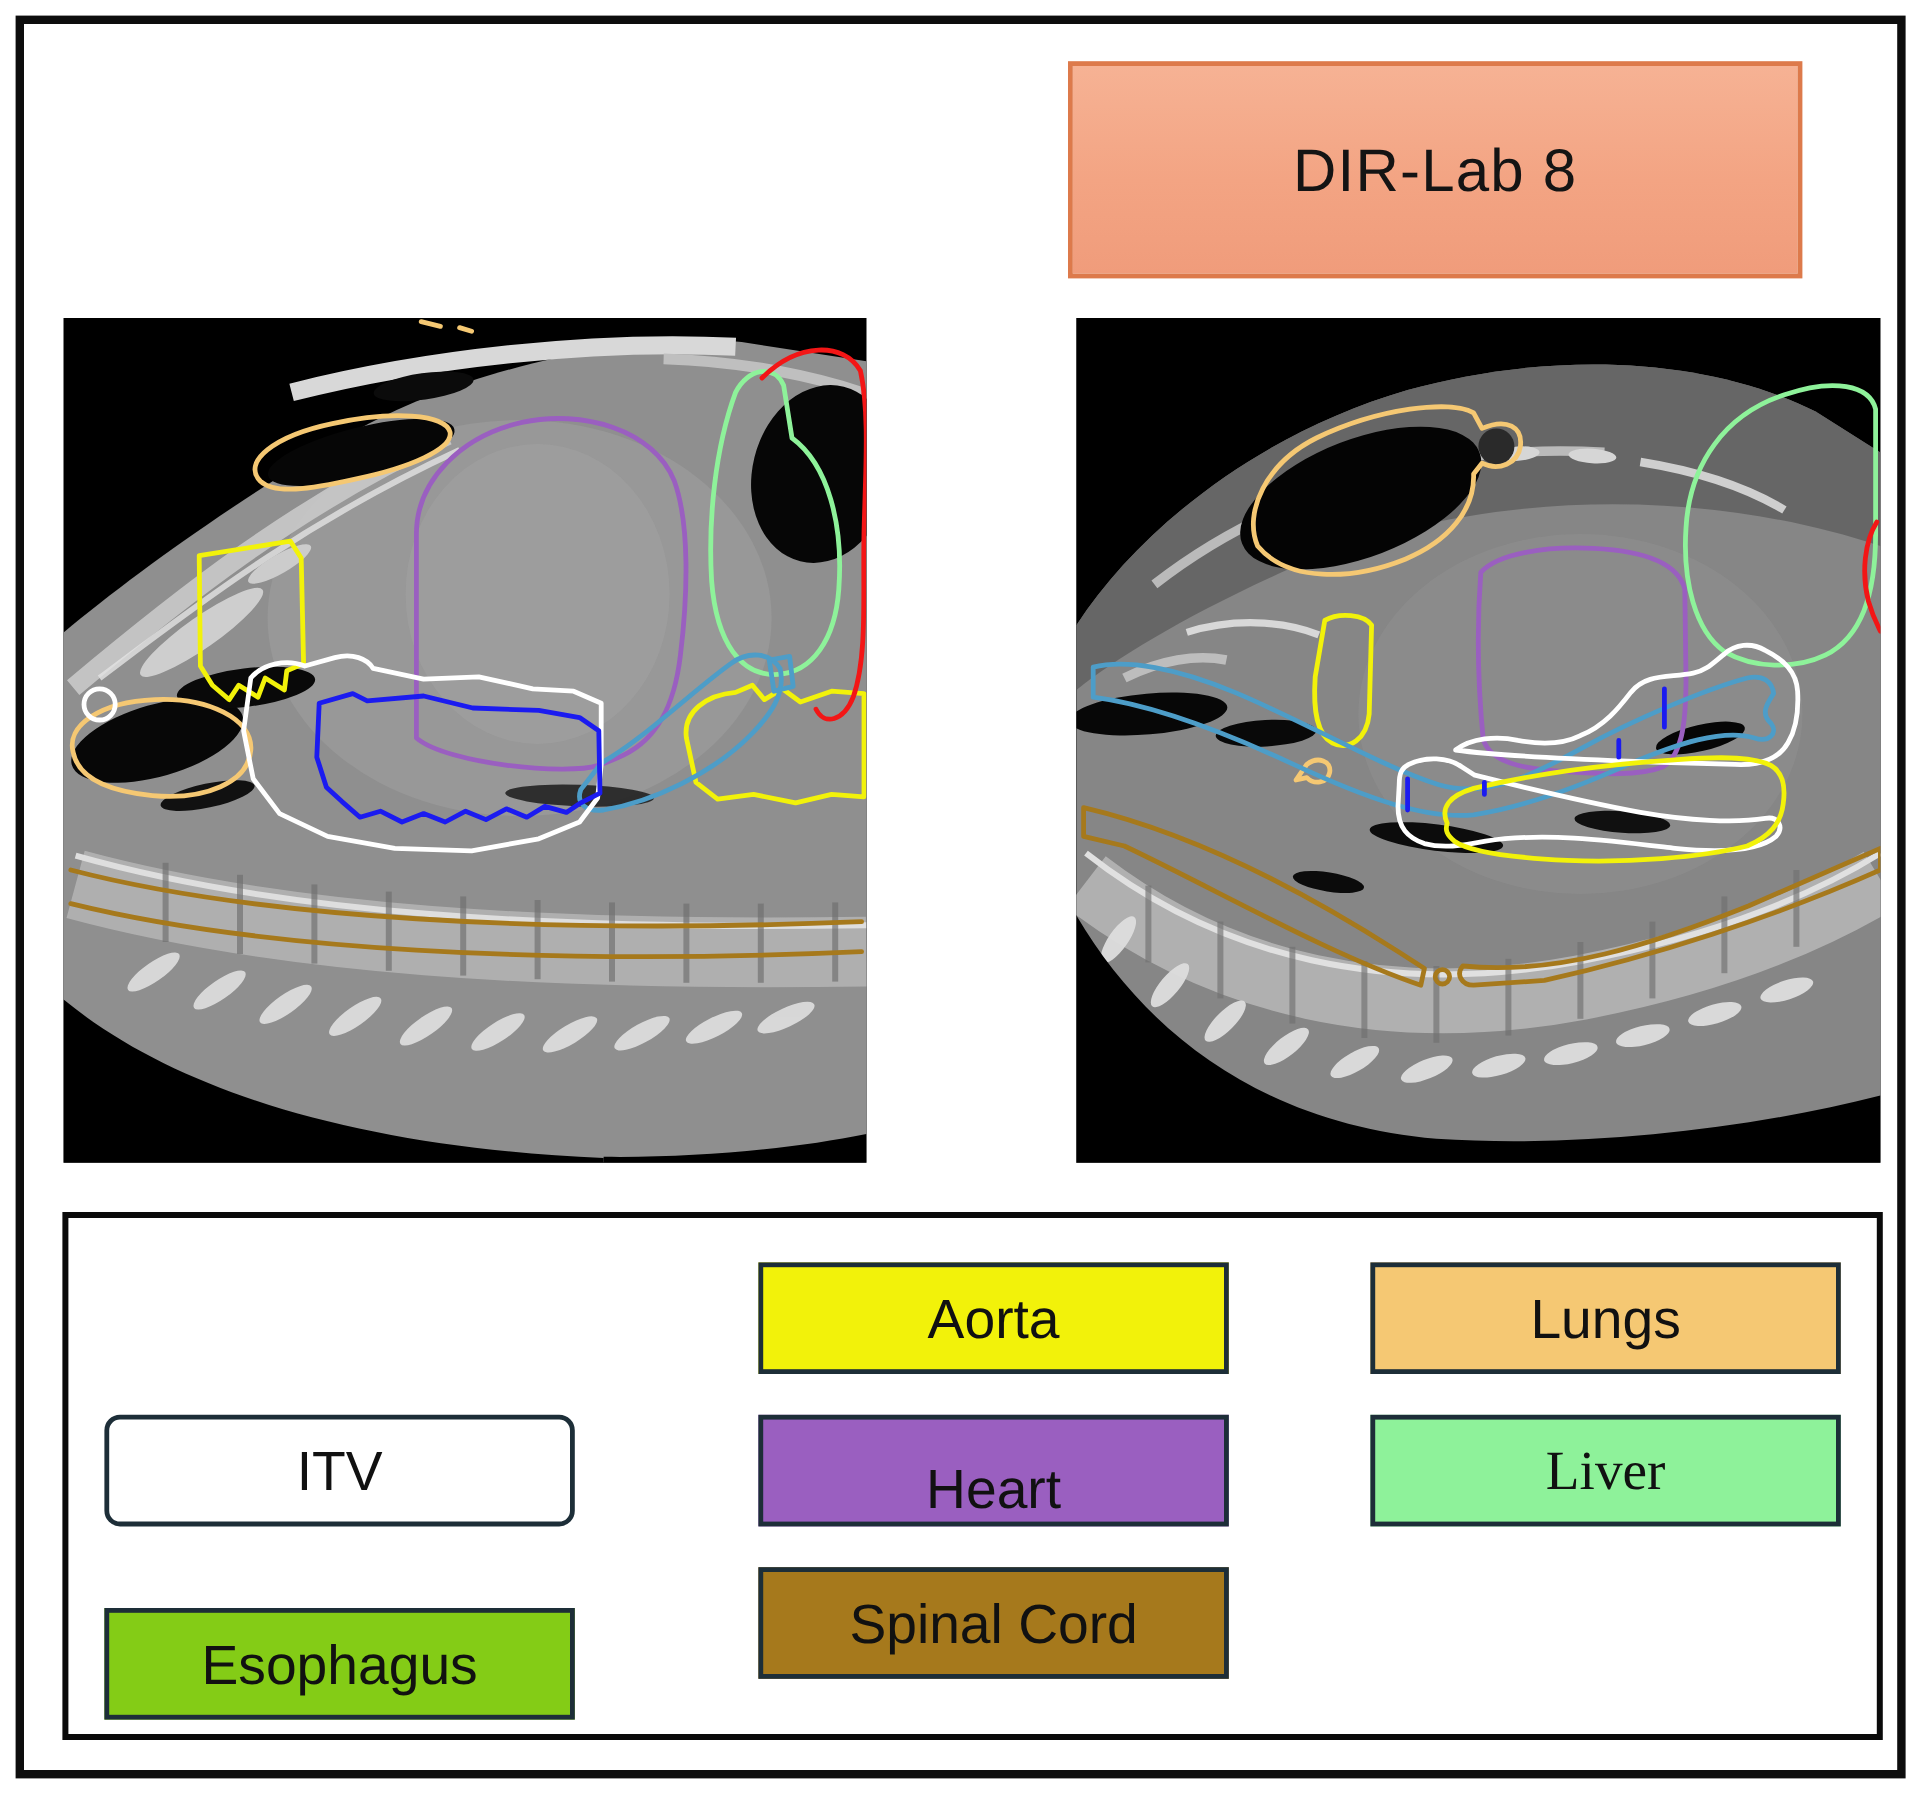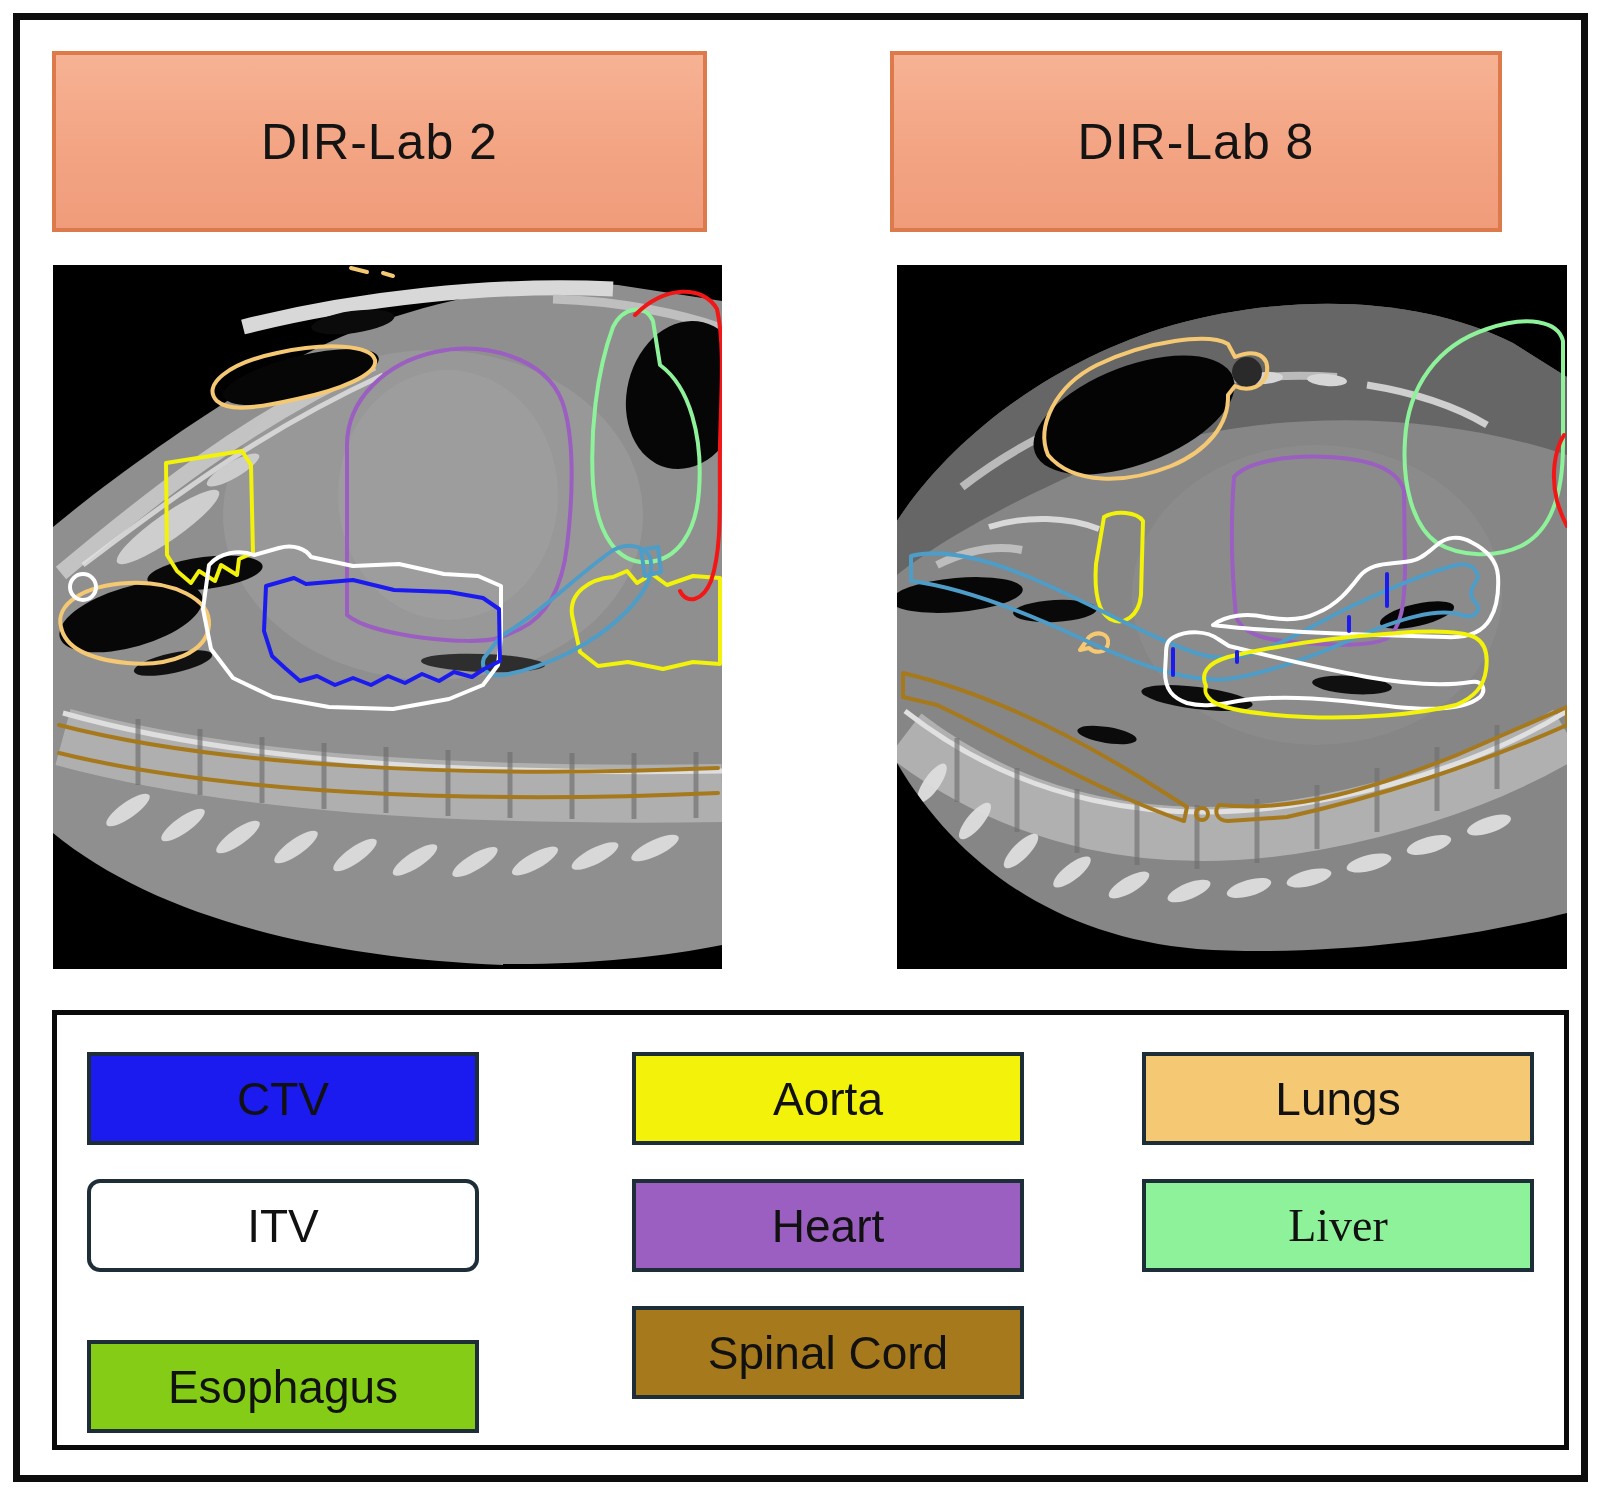--- a/index.html
+++ b/index.html
@@ -27,23 +27,20 @@
   .c0{left:30px;} .c1{left:575px;} .c2{left:1085px;}
   .contour{fill:none;stroke-width:4;stroke-linejoin:round;stroke-linecap:round;}
 </style>
 </head>
 <body>
 
 <div class="figure">
   <div class="outer-frame">
     <div class="inner">
 
-      <div class="header-box header-left">
-        <span>DIR-Lab 2</span>
-      </div>
       <div class="header-box header-right">
         <span>DIR-Lab 8</span>
       </div>
 
       <div class="ct-panel ct-left">
         <svg viewBox="0 0 669 704" preserveAspectRatio="none">
           <rect width="669" height="704" fill="#000000"></rect>
           <g>
             <path d="M0,262 C60,212 150,148 240,96 C330,44 470,12 565,20 L669,36 L669,704 L0,704 Z" fill="#8f8f8f"></path>
             <ellipse cx="380" cy="250" rx="210" ry="165" fill="#989898"></ellipse>
@@ -177,33 +174,30 @@
             <path class="contour" stroke-width="6" d="M309,421 C303,408 311,398 331,392 C381,380 441,372 501,368 C541,365 566,366 579,373 C589,379 591,391 589,405 C587,421 578,432 559,440 C519,450 459,454 409,452 C369,450 329,446 315,436 C309,431 307,427 309,421 Z" stroke="#f2f20a"></path>
             <path class="contour" stroke-width="6" d="M276,384 L276,410 M490,309 L490,341 M452,352 l0,14 M340,387 l0,10" stroke="#1b1bf0"></path>
             <path class="contour" stroke-width="5" d="M6,408 C100,430 190,478 268,528 L290,542 L287,556 C210,530 120,478 40,440 L6,432 Z" stroke="#a6791c"></path>
             <path class="contour" stroke-width="5" d="M322,540 C400,548 480,522 560,490 L670,442 L670,460 C580,500 480,532 390,552 L331,556 C321,556 316,547 322,540 Z" stroke="#a6791c"></path>
             <circle class="contour" stroke-width="5" cx="305" cy="549" r="6" stroke="#a6791c"></circle>
           </g>
         </svg>
       </div>
 
       <div class="legend-box">
-        <div class="legend-cell r0 c0" style="background-color: rgb(27, 27, 240);">
-          <span>CTV</span>
-        </div>
         <div class="legend-cell r1 c0" style="background-color: rgb(255, 255, 255); border-radius: 13px;">
           <span>ITV</span>
         </div>
         <div class="legend-cell r2 c0" style="background-color: #84cc16; margin-top: 34px;">
           <span>Esophagus</span>
         </div>
         <div class="legend-cell r0 c1" style="background-color: rgb(242, 242, 10);">
           <span>Aorta</span>
         </div>
-        <div class="legend-cell r1 c1" style="background-color: rgb(154, 95, 192);">
+        <div class="legend-cell r1 c1" style="background-color: rgb(154, 95, 192); align-items: flex-end;">
           <span>Heart</span>
         </div>
         <div class="legend-cell r0 c2" style="background-color: rgb(245, 200, 115);">
           <span>Lungs</span>
         </div>
         <div class="legend-cell r2 c1" style="background-color: rgb(166, 121, 28);">
           <span>Spinal Cord</span>
         </div>
         <div class="legend-cell r1 c2" style="background-color: rgb(142, 242, 154); font-family: Liberation Serif, serif;">
           <span>Liver</span>

